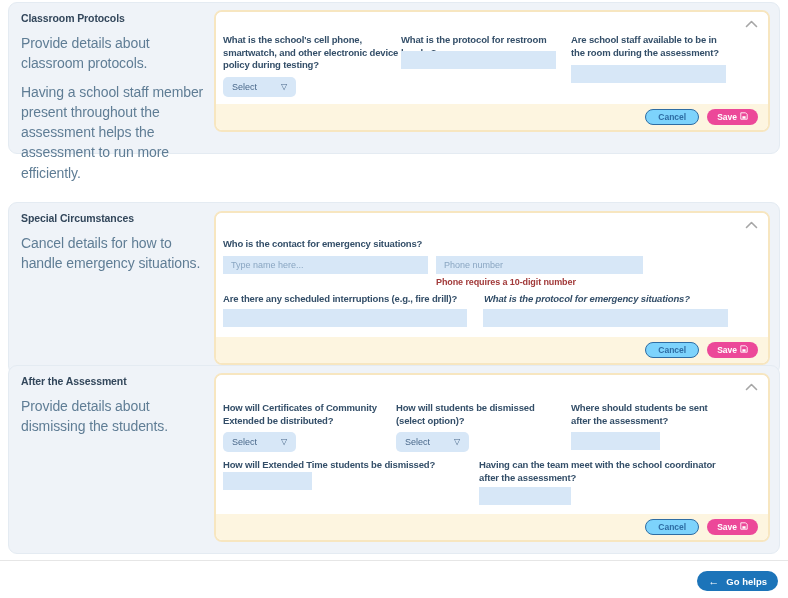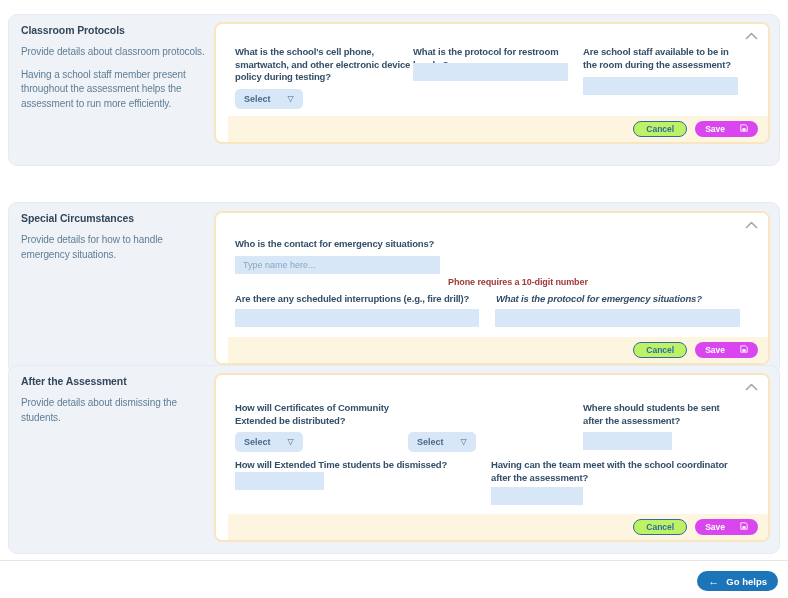--- a/index.html
+++ b/index.html
@@ -11,42 +11,42 @@
     background: #ffffff;
     overflow: hidden;
   }
   .card {
     position: absolute;
     left: 8px; width: 772px;
     background: #eff3f8;
     border: 1px solid #e4ebf2;
     border-radius: 9px;
   }
-  .card-1 { top: 14px;  height: 152px; }
+  .card-1 { top: 2px;  height: 152px; }
   .card-2 { top: 172px; height: 173px; margin-top: 30px; }
   .card-3 { top: 365px; height: 189px; }
 
   .card-left { position: absolute; left: 12px; top: 9px; width: 186px; }
   .card-title {
     font-size: 10.5px; font-weight: bold; color: #33475b;
     letter-spacing: -0.1px; margin-bottom: 9px;
   }
   .card-desc {
-    font-size: 10px; color: #5f7d95; line-height: 1.45;
+    font-size: 14px; color: #5f7d95; line-height: 1.45;
     letter-spacing: -0.1px; margin-bottom: 8px;
   }
 
   .panel {
     position: absolute;
     left: 205px; width: 556px;
     background: #ffffff;
     border: 2px solid #f7e6c0;
     border-radius: 8px;
     overflow: hidden;
-    display: flex; flex-direction: column; padding-left: 12px;
+    display: flex; flex-direction: column;
   }
   .panel-1 { top: 7px; height: 122px; }
   .panel-2 { top: 8px; height: 154px; }
   .panel-3 { top: 7px; height: 169px; }
 
   .panel-body { position: relative; flex: 1; background: #ffffff; }
   .panel-footer {
     height: 26px; background: #fdf5e0;
     display: flex; align-items: center; justify-content: flex-end;
     gap: 8px; padding-right: 10px;
@@ -70,46 +70,46 @@
     border: none; border-radius: 0;
     font-family: "Liberation Sans", "DejaVu Sans", sans-serif;
     font-size: 9px; color: #49688a;
     padding: 0 8px; outline: none;
   }
   .field::placeholder { color: #8aa6c2; opacity: 1; }
 
   .select {
     position: absolute;
     height: 20px;
-    display: inline-flex; align-items: center; gap: 17px;
+    display: inline-flex; align-items: center; gap: 24px;
     background: #d7e7f7; border-radius: 5px;
-    padding: 0 9px; cursor: pointer; font-weight: bold;
+    padding: 0 9px; cursor: pointer;
   }
   .select-text { font-size: 9px; color: #49688a; }
   .select-caret { font-size: 8px; color: #49688a; line-height: 1; }
 
   .error-text {
     position: absolute;
     font-size: 9px; font-weight: bold; color: #a13939;
     letter-spacing: -0.1px;
   }
 
   .btn-cancel {
     height: 16px; padding: 0 12px;
-    background: #bef264; color: #2e6da4;
+    background: #7dd3fc; color: #2e6da4;
     border: 1px solid #2e6da4; border-radius: 999px;
     font-family: inherit; font-size: 8.5px; font-weight: bold;
     display: inline-flex; align-items: center; cursor: pointer;
   }
   .btn-save {
     height: 16px; padding: 0 10px;
-    background: #d946ef; color: #ffffff;
+    background: #ec4899; color: #ffffff;
     border: none; border-radius: 999px;
     font-family: inherit; font-size: 8.5px; font-weight: bold;
-    display: inline-flex; align-items: center; gap: 15px; cursor: pointer;
+    display: inline-flex; align-items: center; gap: 3px; cursor: pointer;
   }
 
   .bottom-divider {
     position: absolute; top: 560px; left: 0; width: 788px;
     border-top: 1px solid #e6e6e6;
   }
   .btn-goback {
     position: absolute; top: 571px; right: 10px;
     height: 20px; padding: 0 11px;
     background: #1c74b9; color: #ffffff;
@@ -167,35 +167,36 @@
               </svg>
           </span>
         </button>
       </div>
     </div>
   </div>
 
   <div class="card card-2">
     <div class="card-left">
       <div class="card-title">Special Circumstances</div>
-      <div class="card-desc">Provide details for how to handle emergency situations.</div>
+      <div class="card-desc">Cancel details for how to handle emergency situations.</div>
     </div>
 
     <div class="panel panel-2">
       <div class="panel-body">
         <div class="collapse-btn">
           <span>
             <svg width="13" height="8" viewBox="0 0 13 8">
                 <polyline points="1.5,6.5 6.5,1.5 11.5,6.5" fill="none" stroke="#a6a6a6" stroke-width="1.6" stroke-linecap="round" stroke-linejoin="round"></polyline>
               </svg>
           </span>
         </div>
 
         <div class="q-label" style="left:7px; top:25px; width:320px;">Who is the contact for emergency situations?</div>
         <input class="field" style="left: 7px; top: 43px; width: 205px;" placeholder="Type name here...">
+        <input class="field" style="left: 220px; top: 43px; width: 207px;" placeholder="Phone number">
         <div class="error-text" style="left:220px; top:64px;">Phone requires a 10-digit number</div>
 
         <div class="q-label" style="left:7px; top:80px; width:250px;">Are there any scheduled interruptions (e.g., fire drill)?</div>
         <div class="q-label" style="left:268px; top:80px; width:250px;font-style:italic;">What is the protocol for emergency situations?</div>
 
         <input class="field" style="left: 7px; top: 96px; width: 244px;">
         <input class="field" style="left: 267px; top: 96px; width: 245px;">
       </div>
 
       <div class="panel-footer">
@@ -225,20 +226,21 @@
       <div class="panel-body">
         <div class="collapse-btn">
           <span>
             <svg width="13" height="8" viewBox="0 0 13 8">
                 <polyline points="1.5,6.5 6.5,1.5 11.5,6.5" fill="none" stroke="#a6a6a6" stroke-width="1.6" stroke-linecap="round" stroke-linejoin="round"></polyline>
               </svg>
           </span>
         </div>
 
         <div class="q-label" style="left:7px; top:27px; width:176px;">How will Certificates of Community Extended be distributed?</div>
+        <div class="q-label" style="left:180px; top:27px; width:158px;">How will students be dismissed (select option)?</div>
         <div class="q-label" style="left:355px; top:27px; width:158px;">Where should students be sent after the assessment?</div>
 
         <div class="select" style="left:7px; top:57px;">
           <span class="select-text">Select</span>
           <span class="select-caret">▽</span>
         </div>
         <div class="select" style="left:180px; top:57px;">
           <span class="select-text">Select</span>
           <span class="select-caret">▽</span>
         </div>

